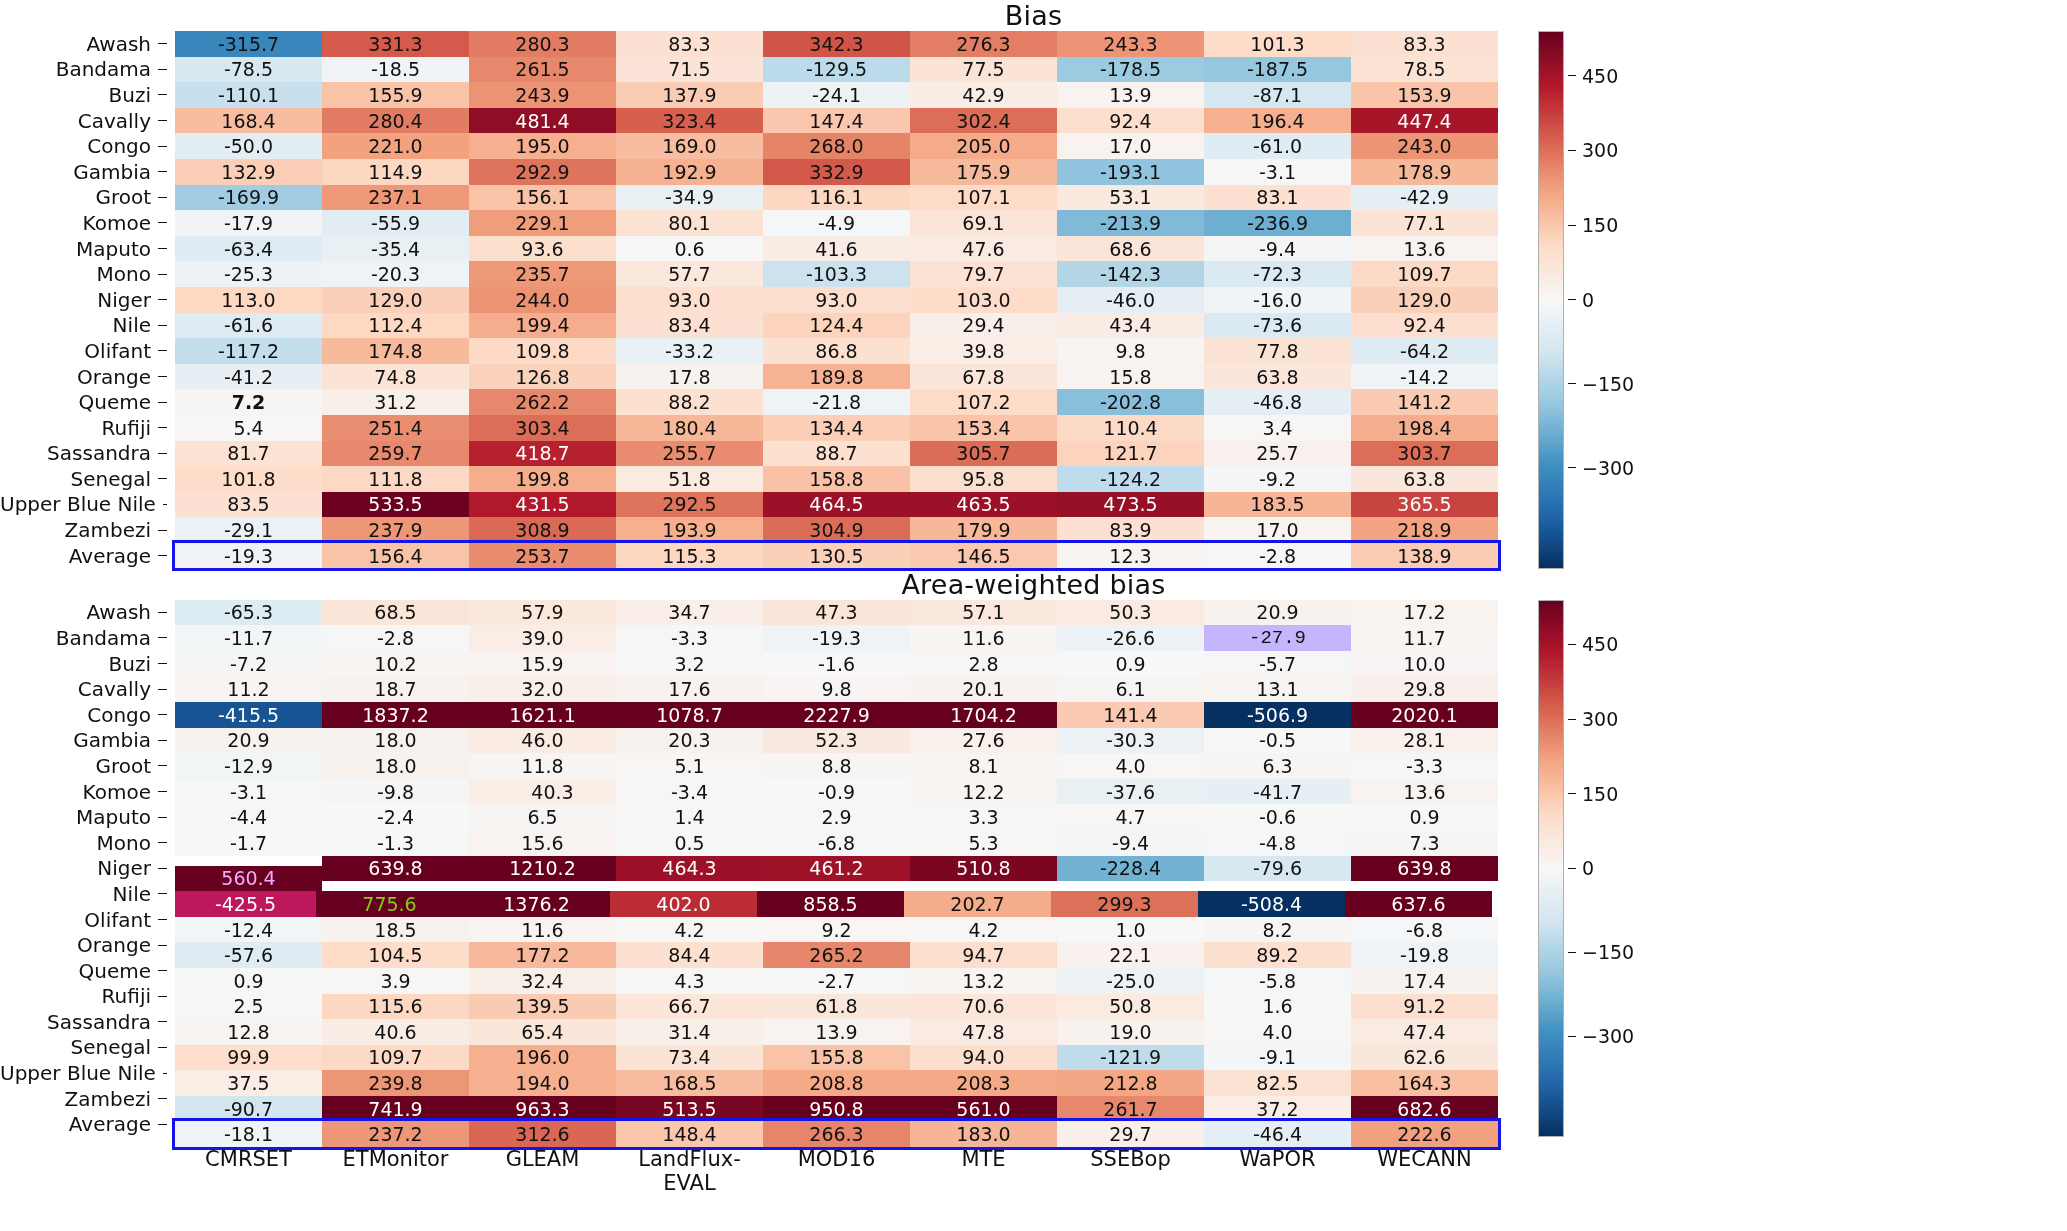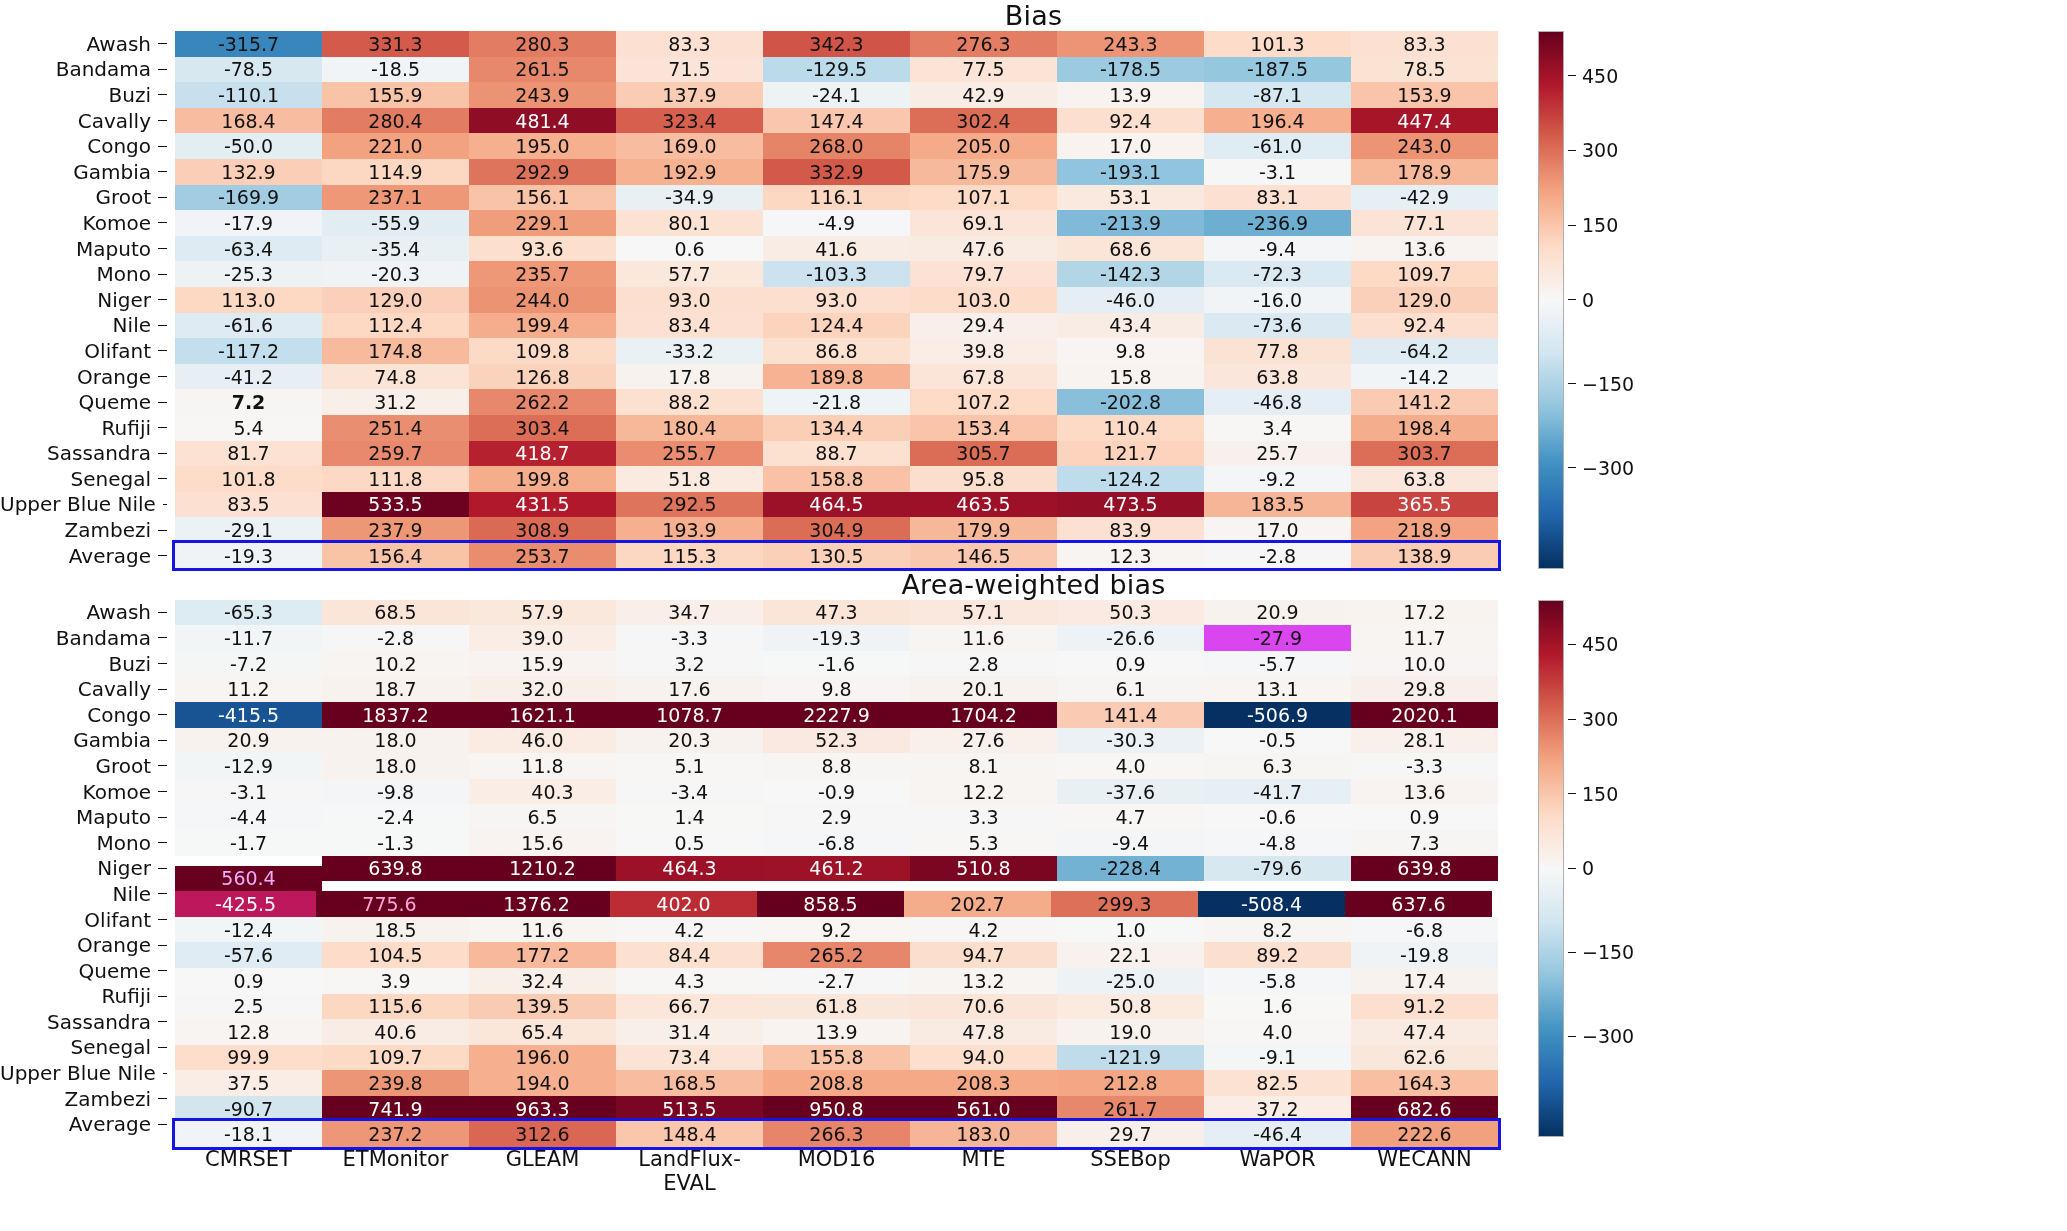--- a/index.html
+++ b/index.html
@@ -508,21 +508,21 @@
           <div class="cell" style="width: 147px; height: 25.6px; background: rgb(248, 243, 239); color: rgb(17, 17, 17);">17.2</div>
         </div>
         <div class="heat-row">
           <div class="cell" style="width: 147px; height: 25.6px; background: rgb(242, 245, 246); color: rgb(17, 17, 17);">-11.7</div>
           <div class="cell" style="width: 147px; height: 25.6px; background: rgb(246, 246, 247); color: rgb(17, 17, 17);">-2.8</div>
           <div class="cell" style="width: 147px; height: 25.6px; background: rgb(249, 237, 230); color: rgb(17, 17, 17);">39.0</div>
           <div class="cell" style="width: 147px; height: 25.6px; background: rgb(246, 246, 247); color: rgb(17, 17, 17);">-3.3</div>
           <div class="cell" style="width: 147px; height: 25.6px; background: rgb(239, 243, 246); color: rgb(17, 17, 17);">-19.3</div>
           <div class="cell" style="width: 147px; height: 25.6px; background: rgb(248, 244, 242); color: rgb(17, 17, 17);">11.6</div>
           <div class="cell" style="width: 147px; height: 25.6px; background: rgb(236, 242, 245); color: rgb(17, 17, 17);">-26.6</div>
-          <div class="cell" style="width: 147px; height: 25.6px; background: #d946ef; color: rgb(17, 17, 17);">-27.9</div>
+          <div class="cell" style="width: 147px; height: 25.6px; background: #c4b5fd; color: rgb(17, 17, 17); font-family: Liberation Mono, monospace;">-27.9</div>
           <div class="cell" style="width: 147px; height: 25.6px; background: rgb(248, 244, 242); color: rgb(17, 17, 17);">11.7</div>
         </div>
         <div class="heat-row">
           <div class="cell" style="width: 147px; height: 25.6px; background: rgb(244, 246, 246); color: rgb(17, 17, 17);">-7.2</div>
           <div class="cell" style="width: 147px; height: 25.6px; background: rgb(248, 244, 242); color: rgb(17, 17, 17);">10.2</div>
           <div class="cell" style="width: 147px; height: 25.6px; background: rgb(248, 243, 240); color: rgb(17, 17, 17);">15.9</div>
           <div class="cell" style="width: 147px; height: 25.6px; background: rgb(247, 246, 246); color: rgb(17, 17, 17);">3.2</div>
           <div class="cell" style="width: 147px; height: 25.6px; background: rgb(246, 247, 247); color: rgb(17, 17, 17);">-1.6</div>
           <div class="cell" style="width: 147px; height: 25.6px; background: rgb(247, 246, 246); color: rgb(17, 17, 17);">2.8</div>
           <div class="cell" style="width: 147px; height: 25.6px; background: rgb(247, 247, 247); color: rgb(17, 17, 17);">0.9</div>
@@ -612,21 +612,21 @@
           <div class="cell" style="width: 147px; height: 25.6px; background: rgb(103, 0, 31); color: rgb(255, 255, 255);">1210.2</div>
           <div class="cell" style="width: 147px; height: 25.6px; background: rgb(156, 17, 39); color: rgb(255, 255, 255);">464.3</div>
           <div class="cell" style="width: 147px; height: 25.6px; background: rgb(158, 18, 40); color: rgb(255, 255, 255);">461.2</div>
           <div class="cell" style="width: 147px; height: 25.6px; background: rgb(123, 6, 34); color: rgb(255, 255, 255);">510.8</div>
           <div class="cell" style="width: 147px; height: 25.6px; background: rgb(116, 178, 212); color: rgb(17, 17, 17);">-228.4</div>
           <div class="cell" style="width: 147px; height: 25.6px; background: rgb(215, 232, 241); color: rgb(17, 17, 17);">-79.6</div>
           <div class="cell" style="width: 147px; height: 25.6px; background: rgb(103, 0, 31); color: rgb(255, 255, 255);">639.8</div>
         </div>
         <div class="heat-row">
           <div class="cell" style="width: 141px; height: 25.6px; background: #be185d; color: rgb(255, 255, 255);">-425.5</div>
-          <div class="cell" style="width: 147px; height: 25.6px; background: rgb(103, 0, 31); color: #f9a8d4;">775.6</div>
+          <div class="cell" style="width: 147px; height: 25.6px; background: rgb(103, 0, 31); color: #84cc16;">775.6</div>
           <div class="cell" style="width: 147px; height: 25.6px; background: rgb(103, 0, 31); color: rgb(255, 255, 255);">1376.2</div>
           <div class="cell" style="width: 147px; height: 25.6px; background: rgb(188, 44, 52); color: rgb(255, 255, 255);">402.0</div>
           <div class="cell" style="width: 147px; height: 25.6px; background: rgb(103, 0, 31); color: rgb(255, 255, 255);">858.5</div>
           <div class="cell" style="width: 147px; height: 25.6px; background: rgb(245, 172, 138); color: rgb(17, 17, 17);">202.7</div>
           <div class="cell" style="width: 147px; height: 25.6px; background: rgb(221, 112, 89); color: rgb(17, 17, 17);">299.3</div>
           <div class="cell" style="width: 147px; height: 25.6px; background: rgb(5, 48, 97); color: rgb(255, 255, 255);">-508.4</div>
           <div class="cell" style="width: 147px; height: 25.6px; background: rgb(103, 0, 31); color: rgb(255, 255, 255);">637.6</div>
         </div>
         <div class="heat-row">
           <div class="cell" style="width: 147px; height: 25.6px; background: rgb(242, 245, 246); color: rgb(17, 17, 17);">-12.4</div>

